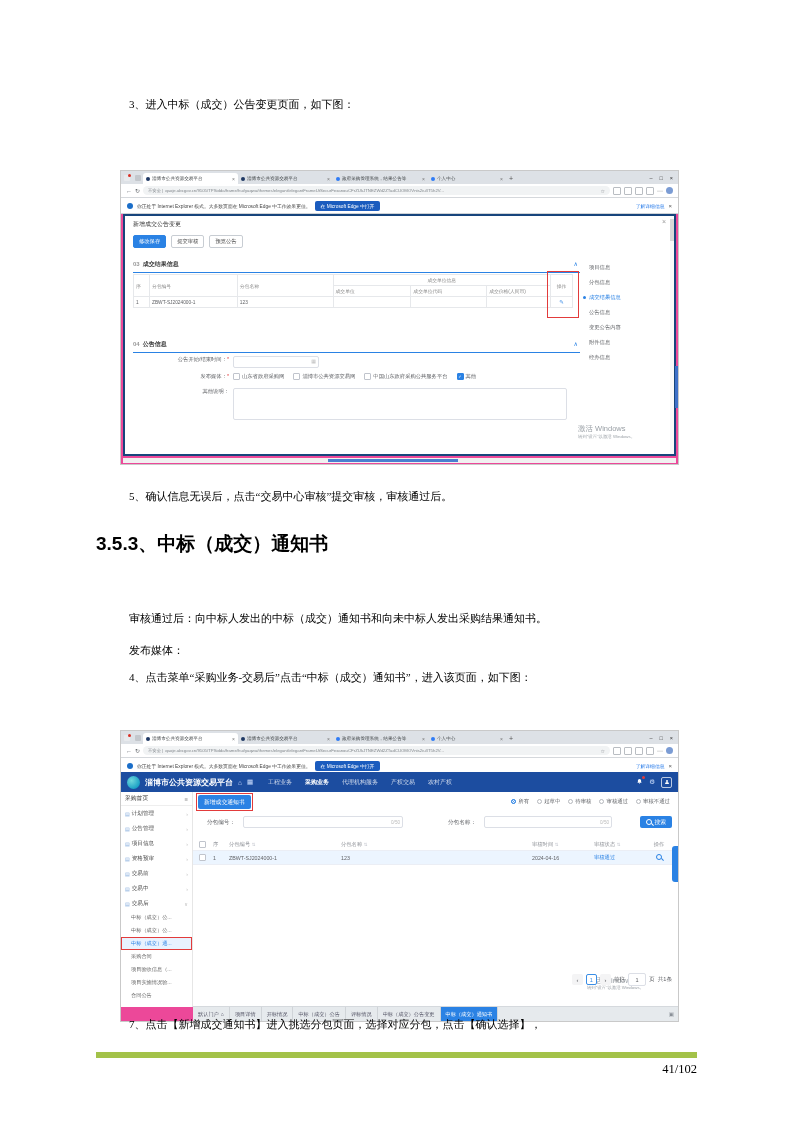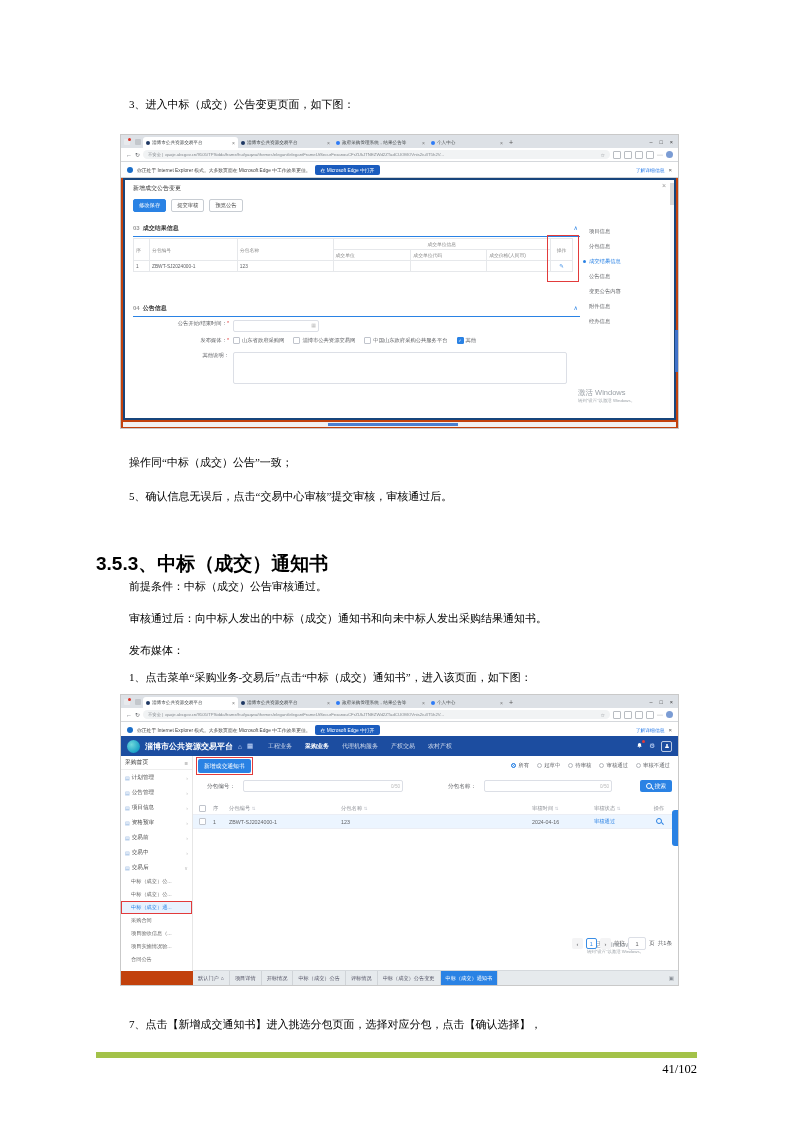--- a/index.html
+++ b/index.html
@@ -6,22 +6,22 @@
   .page{position:relative;width:793px;height:1122px;background:#fff;overflow:hidden;
         font-family:"Liberation Serif",serif;color:#000;}
   .para{position:absolute;left:100px;width:604px;font-size:11px;line-height:1.4;
         text-indent:29px;white-space:nowrap;}
   .doc-heading{position:absolute;left:96px;font-family:"Liberation Sans",sans-serif;
         font-size:19px;font-weight:bold;white-space:nowrap;}
   .footbar{position:absolute;left:96px;top:1052px;width:601px;height:6px;background:#a3c249;}
   .pagenum{position:absolute;left:96px;top:1062px;width:601px;text-align:right;font-size:12.5px;}
 
   
-  .shot{position:absolute;left:121px;width:557px;background:#c2410c;outline:1px solid #c9c9c9;
-        font-family:"Liberation Sans",sans-serif;font-size:6px;color:#333;}
+  .shot{position:absolute;left:121px;width:557px;background:#ec4899;outline:1px solid #c9c9c9;
+        font-family:"Liberation Sans",sans-serif;font-size:6px;color:#333;margin-top:36px;}
   #shot1{top:135px;height:293px;}
   #shot2{top:695px;height:290px;}
 
   .tabstrip{position:relative;height:13px;background:#dde1e6;display:flex;align-items:flex-end;}
   .ticon{width:6px;height:6px;margin:0 2px 3px 3px;border-radius:1px;background:#c3c7cc;position:relative;}
   .ticon.profile{background:#e8eaed;}
   .ticon.profile::after{content:"";position:absolute;right:-1px;top:-1px;width:3px;height:3px;border-radius:50%;background:#d93025;}
   .tab{height:11px;display:flex;align-items:center;gap:2px;padding:0 3px;width:95px;box-sizing:border-box;}
   .tab.active{background:#fff;border-radius:3px 3px 0 0;}
   .fav{width:4px;height:4px;border-radius:50%;flex:0 0 auto;}
@@ -333,29 +333,27 @@
           <div class="m-thumb"></div>
         </div>
     </div>
 
     <div class="vthumb"></div>
     <div class="hscroll">
         <div class="hthumb"></div>
       </div>
   </div>
 
-  <p class="para" style="top:444px">操作同“中标（成交）公告”一致；</p>
   <p class="para" style="top:478px">5、确认信息无误后，点击“交易中心审核”提交审核，审核通过后。</p>
 
-  <h2 class="doc-heading" style="top:535px">3.5.3、中标（成交）通知书</h2>
-
-  <p class="para" style="top:568px">前提条件：中标（成交）公告审核通过。</p>
+  <h2 class="doc-heading" style="top:515px">3.5.3、中标（成交）通知书</h2>
+
   <p class="para" style="top:600px">审核通过后：向中标人发出的中标（成交）通知书和向未中标人发出采购结果通知书。</p>
   <p class="para" style="top:632px">发布媒体：</p>
-  <p class="para" style="top:659px">1、点击菜单“采购业务-交易后”点击“中标（成交）通知书”，进入该页面，如下图：</p>
+  <p class="para" style="top:659px">4、点击菜单“采购业务-交易后”点击“中标（成交）通知书”，进入该页面，如下图：</p>
 
   <div class="shot" id="shot2">
     <div class="tabstrip">
       <span class="ticon profile"></span>
       <span class="ticon"></span>
       <div class="tab active">
         <span class="fav navy"></span>
         <span class="t-title">淄博市公共资源交易平台</span>
         <span class="t-x">×</span>
       </div>

